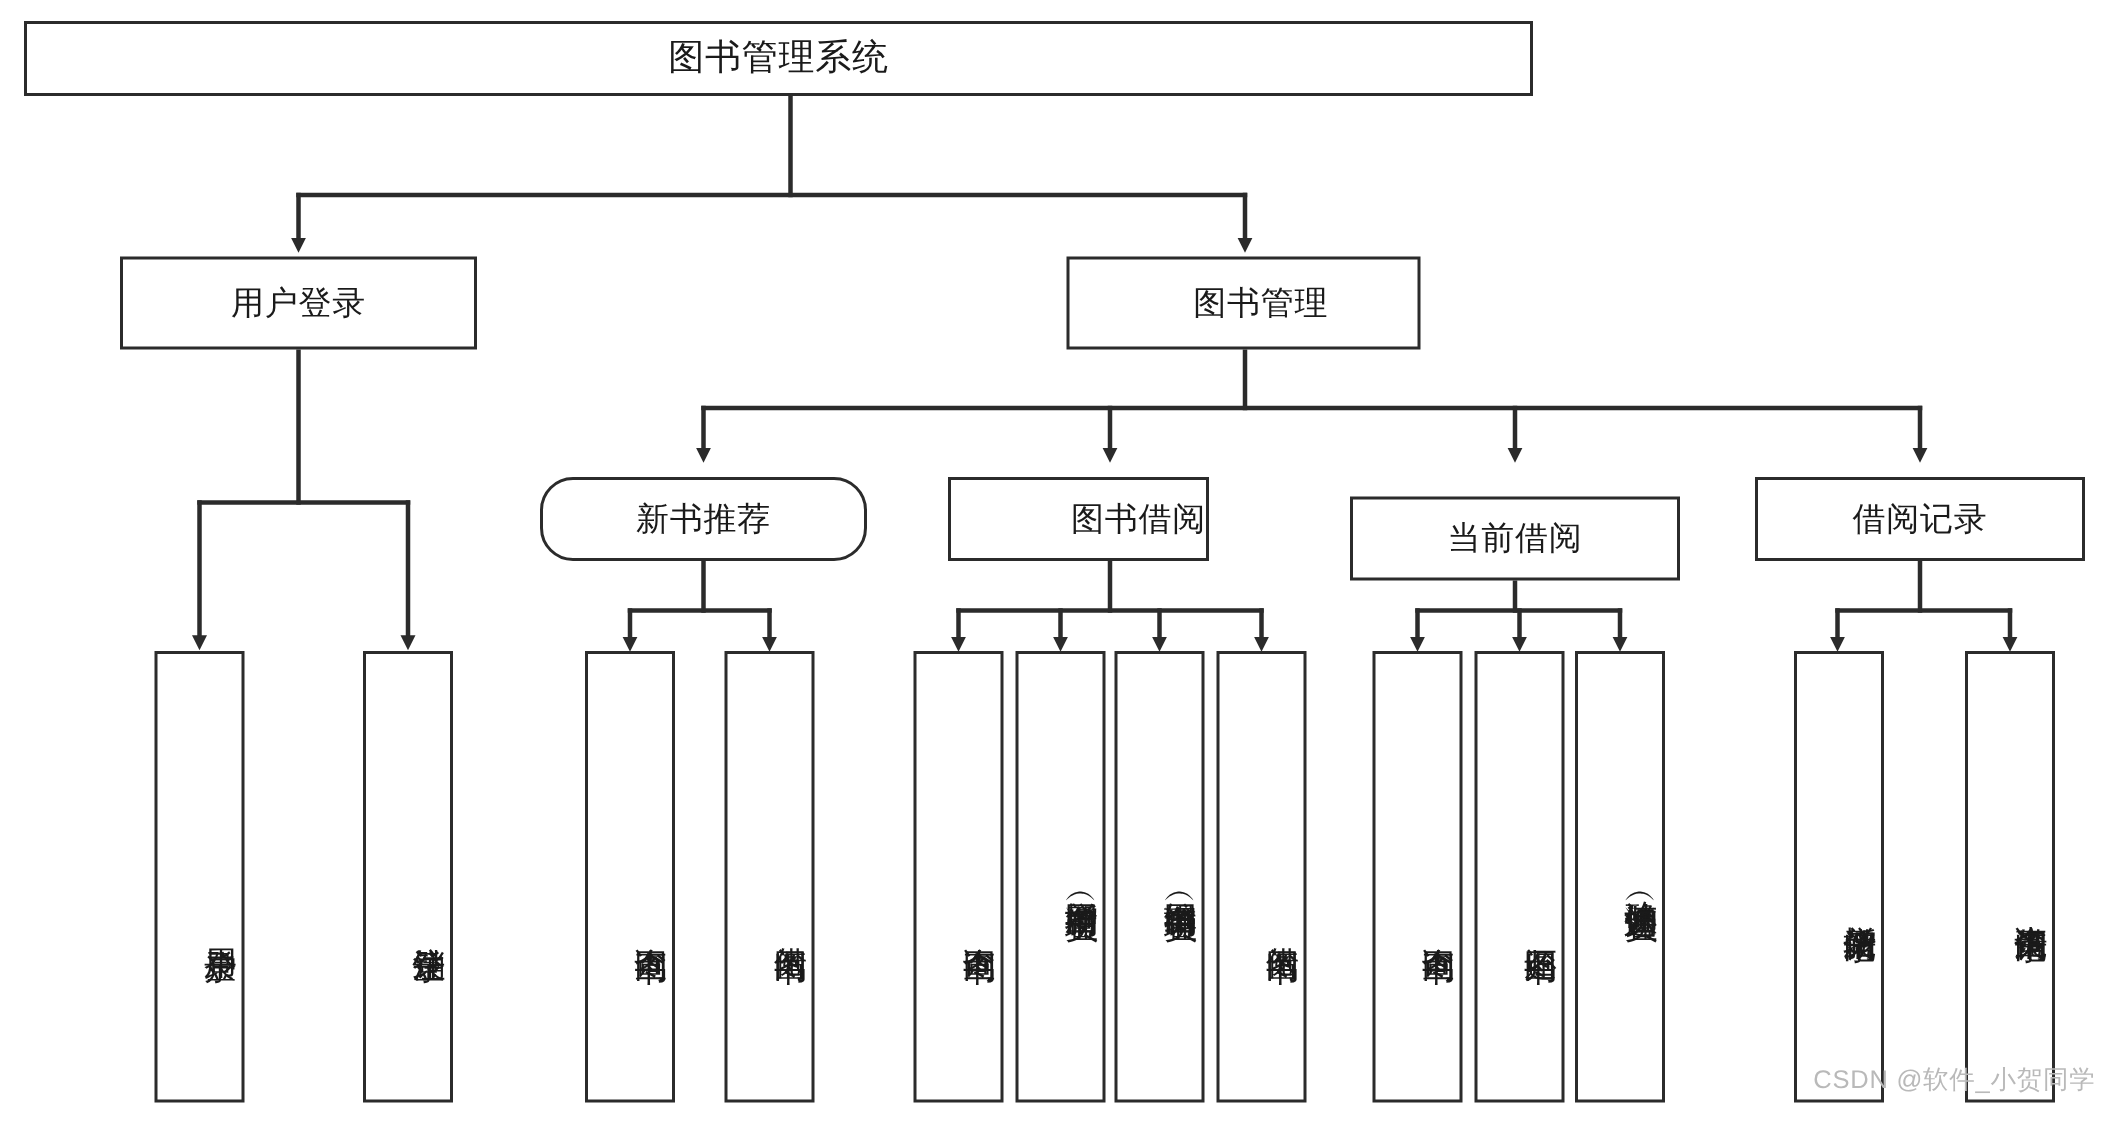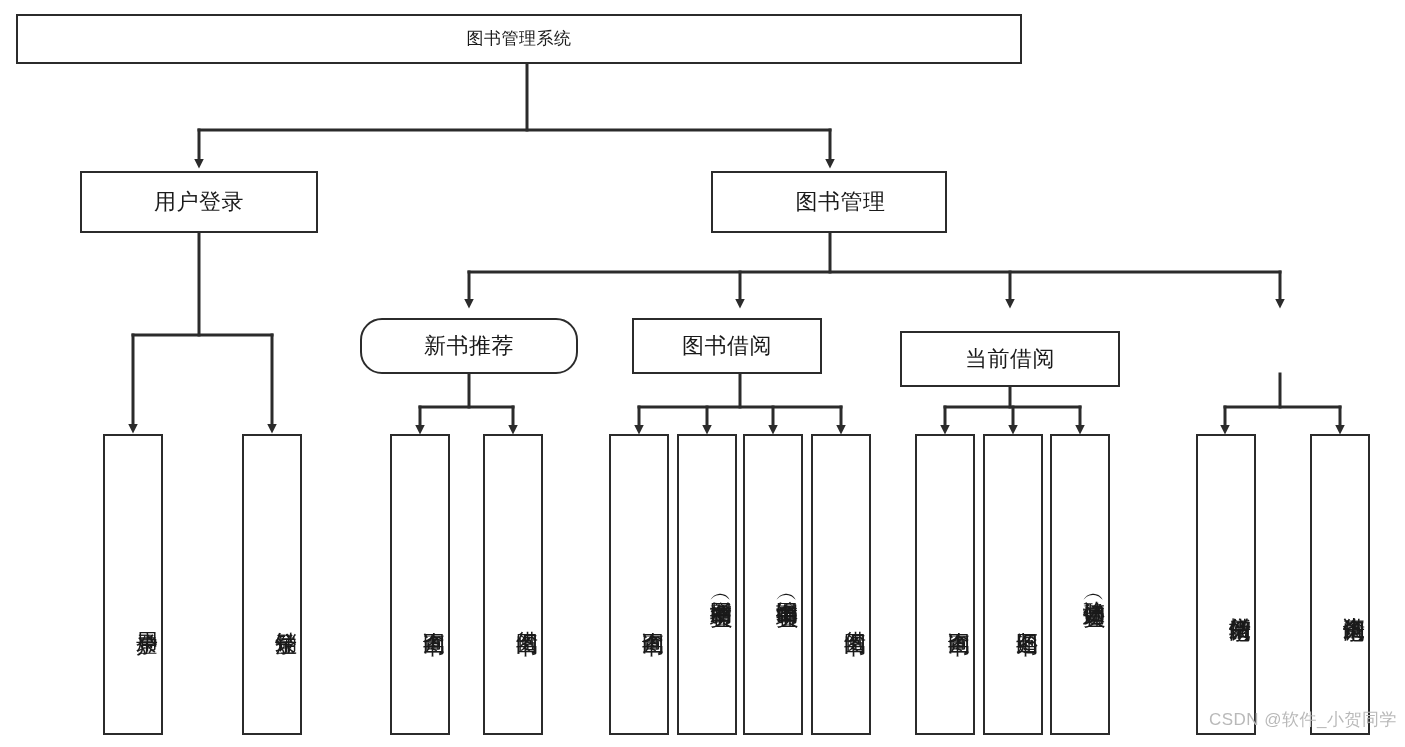--- a/index.html
+++ b/index.html
@@ -51,21 +51,21 @@
     padding-top: 6px;
     white-space: nowrap;
   }
   .node.vert.top-anchored {
     align-items: flex-start;
   }
   .node .label {
     display: block;
   }
   #root-node {
-    font-size: 17px;
+    font-size: 24px;
   }
   #watermark {
     position: absolute;
     right: 8px;
     bottom: 16px;
     font-size: 17px;
     color: #b9b9b9;
     letter-spacing: 0.5px;
     white-space: nowrap;
     font-family: "Liberation Sans", "DejaVu Sans", sans-serif;
@@ -133,26 +133,29 @@
   <div class="node horiz" style="left:80px; top:171px; width:238px; height:62px;">
     <span class="label">用户登录</span>
   </div>
   <div class="node horiz" style="left:711px; top:171px; width:236px; height:62px;padding-left:23px;">
     <span class="label">图书管理</span>
   </div>
 
   <div class="node horiz" style="left:360px; top:318px; width:218px; height:56px;border-radius:22px;">
     <span class="label">新书推荐</span>
   </div>
-  <div class="node horiz" style="left:632px; top:318px; width:190px; height:56px;">
+  <div class="node horiz" style="left:632px; top:318px; width:174px; height:56px;justify-content:flex-end;">
     <span class="label">图书借阅</span>
   </div>
   <div class="node horiz" style="left:900px; top:331px; width:220px; height:56px;">
     <span class="label">当前借阅</span>
   </div>
+  <div class="node horiz" style="left:1170px; top:318px; width:220px; height:56px;">
+    <span class="label">借阅记录</span>
+  </div>
 
   <div class="node vert" style="left:103px; top:434px; width:60px; height:301px; padding-top:62px;">
     <span class="label">用户登录</span>
   </div>
   <div class="node vert" style="left:242px; top:434px; width:60px; height:301px; padding-top:62px;">
     <span class="label">注销登录</span>
   </div>
 
   <div class="node vert" style="left:390px; top:434px; width:60px; height:301px; padding-top:62px;">
     <span class="label">查询图书</span>

